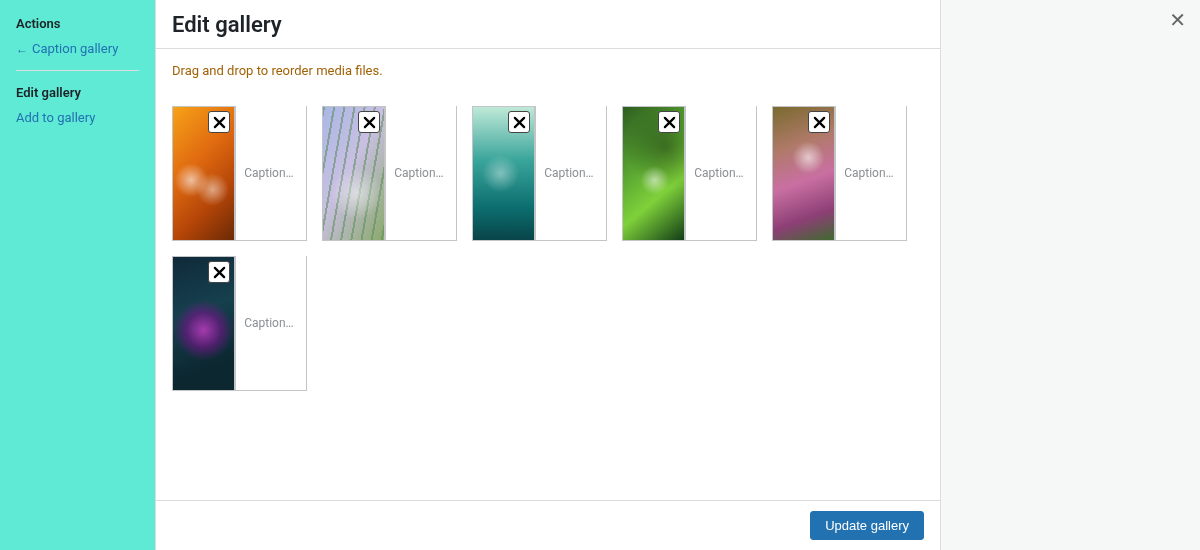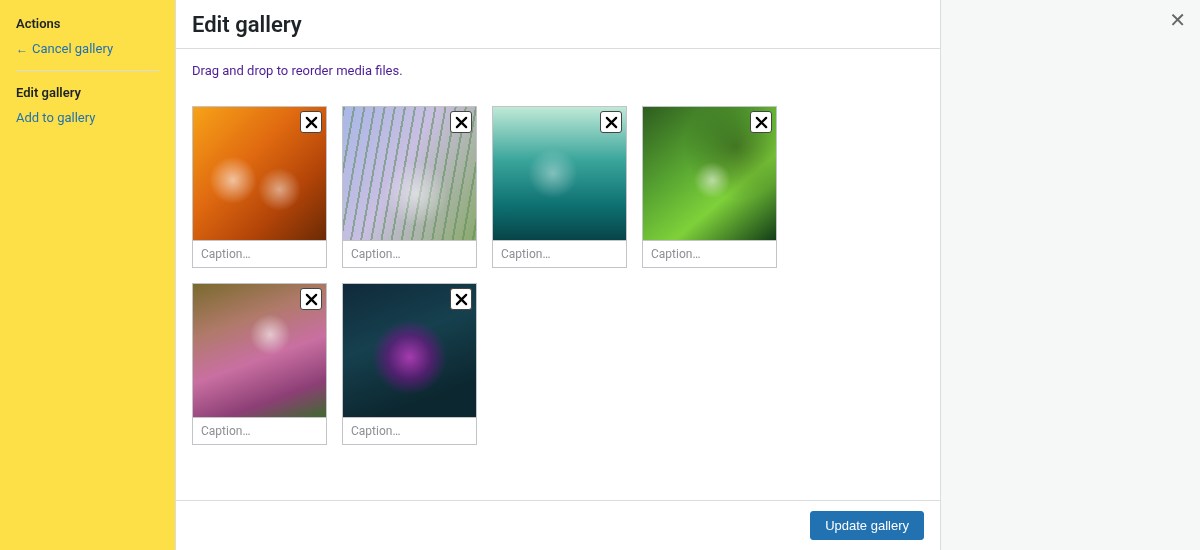--- a/index.html
+++ b/index.html
@@ -29,22 +29,22 @@
     border: none;
     padding: 0;
     line-height: 1;
   }
   .body {
     display: flex;
     flex: 1;
     min-height: 0;
   }
   .sidebar {
-    width: 176px;
-    background: #fde047;
+    width: 156px;
+    background: #5eead4;
     border-right: 1px solid #dcdcde;
     padding: 16px;
   }
   .sidebar h3 {
     font-size: 13px;
     font-weight: 600;
     margin-bottom: 10px;
     color: #1d2327;
   }
   .sidebar-link {
@@ -90,32 +90,31 @@
     font-weight: 600;
     line-height: 1.2;
   }
   .content-body {
     padding: 14px 16px;
     flex: 1;
     overflow: auto;
   }
   .instructions {
     font-size: 13px;
-    color: #4c1d95;
+    color: #a16207;
     margin-bottom: 28px;
   }
   .grid {
     display: flex;
     flex-wrap: wrap;
     gap: 15px;
   }
   .thumb {
     width: 135px;
     display: flex;
-    flex-direction: column;
     border-radius: 0;
     position: relative;
     cursor: move;
   }
   .thumb-img {
     width: 135px;
     height: 135px;
     border: 1px solid #c3c4c7;
     position: relative;
     overflow: hidden;
@@ -213,21 +212,21 @@
   <button class="close-btn">
     <span>✕</span>
   </button>
 
   <div class="body">
 
     <aside class="sidebar">
       <h3>Actions</h3>
       <div class="sidebar-link">
         <span class="arrow-left">←</span>
-        <span>Cancel gallery</span>
+        <span>Caption gallery</span>
       </div>
       <hr>
       <div class="section-title">Edit gallery</div>
       <div class="sidebar-link">
         <span>Add to gallery</span>
       </div>
     </aside>
 
     <div class="main">
       <div class="content-col">

